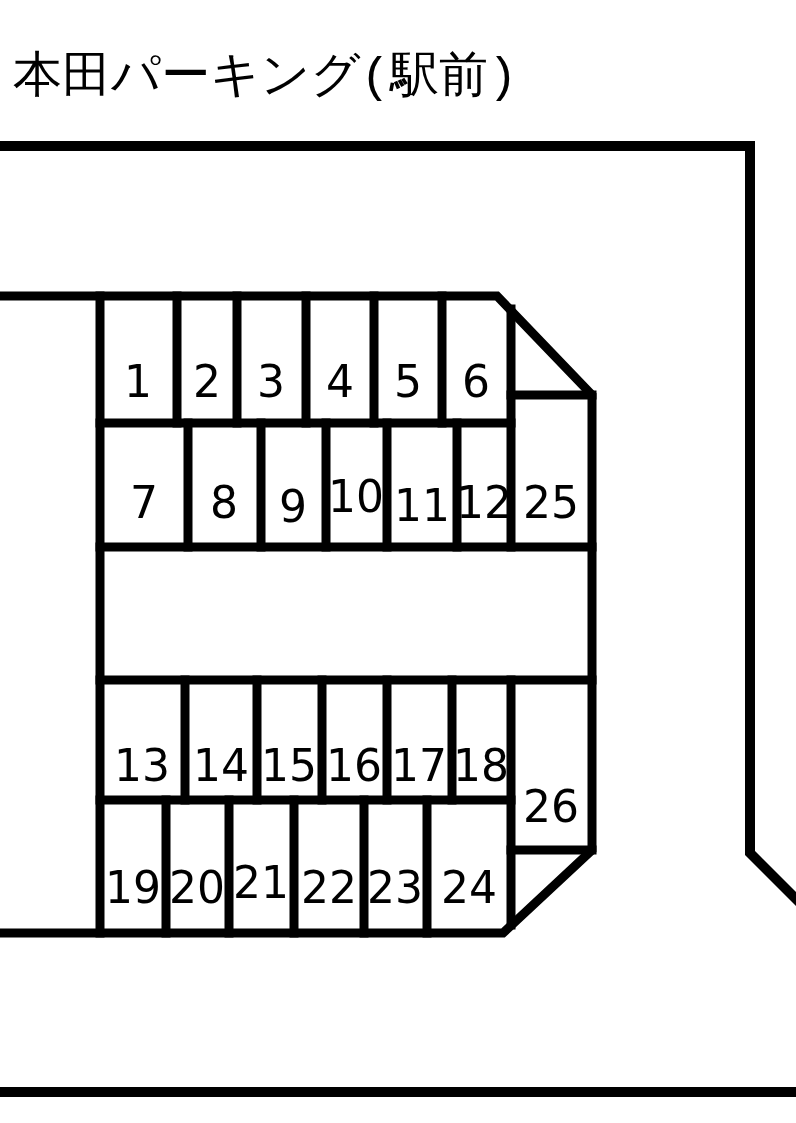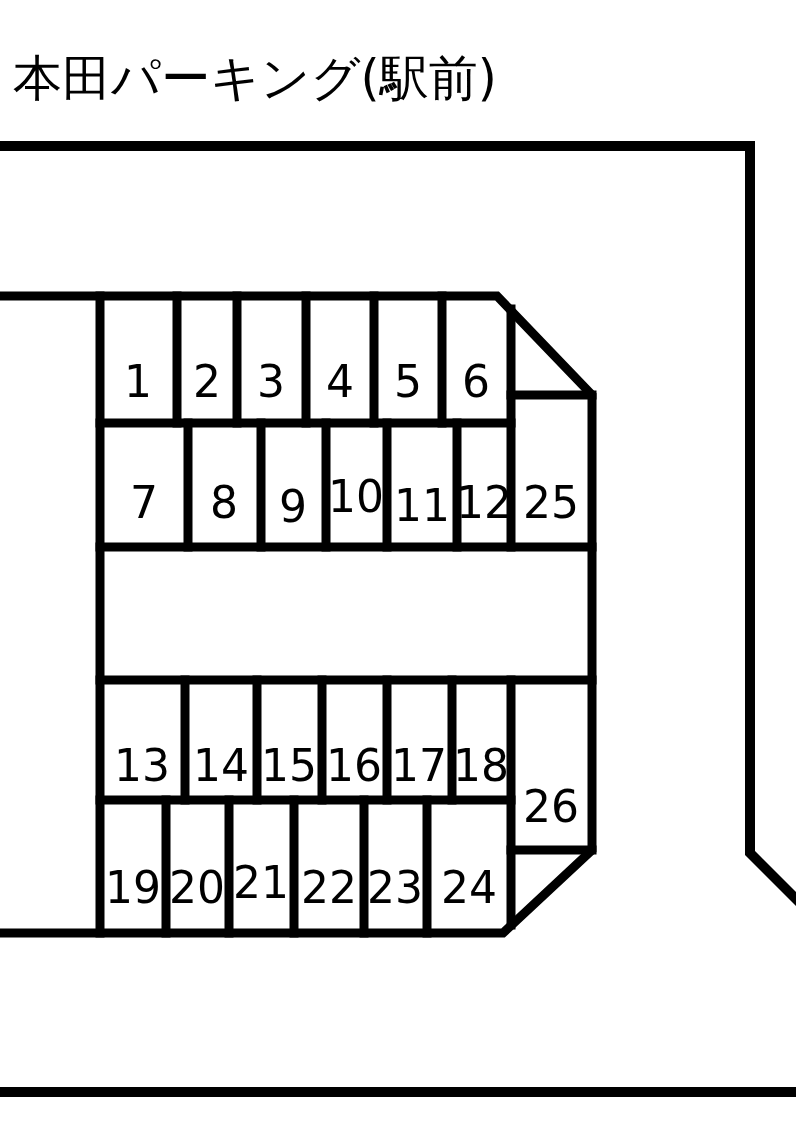--- a/index.html
+++ b/index.html
@@ -15,20 +15,21 @@
     font-family: "DejaVu Sans", "Liberation Sans", sans-serif;
   }
   .lot-title {
     position: absolute;
     left: 13px;
     top: 52px;
     font-size: 49px;
     line-height: 1.1;
     color: #000000;
     white-space: nowrap;
+    font-family: Liberation Mono, monospace;
   }
   svg.diagram {
     position: absolute;
     left: 0;
     top: 0;
   }
   .ln {
     stroke: #000000;
     stroke-width: 9;
     fill: none;

